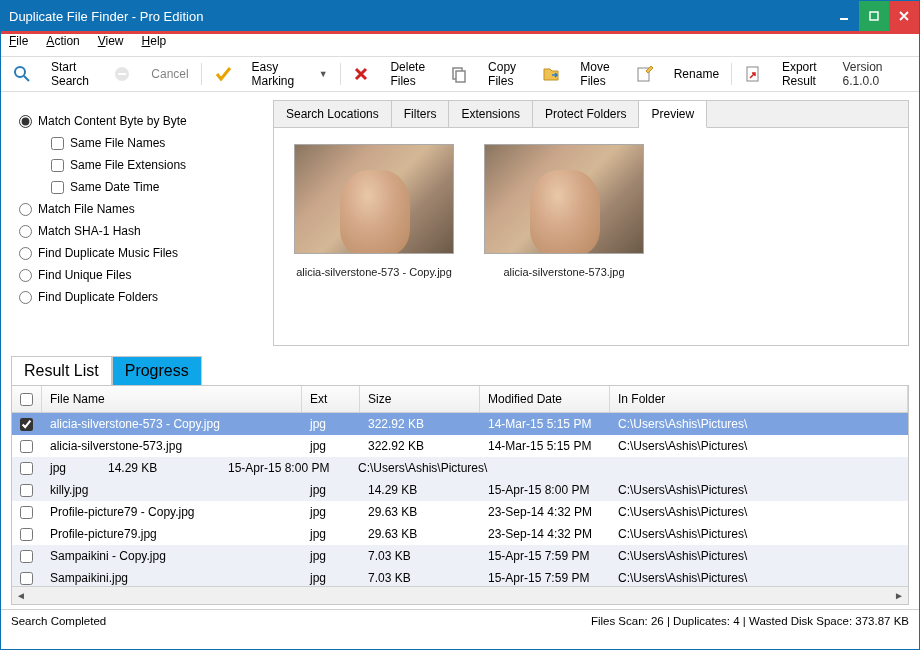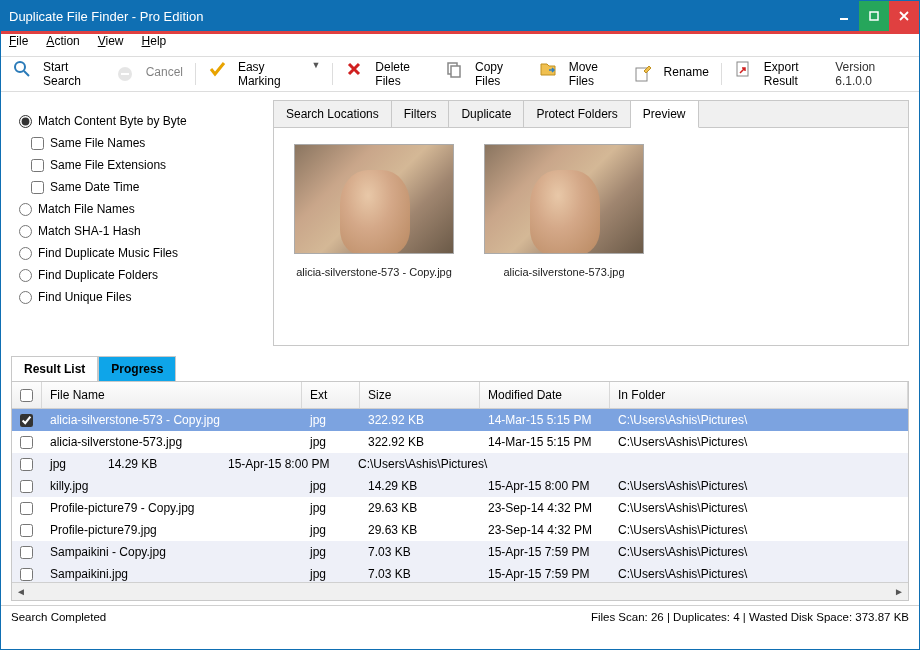--- a/index.html
+++ b/index.html
@@ -8,42 +8,42 @@
 .titlebar-text { flex: 1; }
 .titlebar-btns { display: flex; }
 .titlebar-btn { width: 30px; height: 30px; display: flex; align-items: center; justify-content: center; }
 .min-btn { background: #0f6fb3; }
 .max-btn { background: #26a65b; color: #fff; }
 .close-btn { background: #e04040; color: #fff; }
 .redline { height: 3px; background: #e04040; }
 .menubar { height: 22px; background: #fff; display: flex; align-items: flex-start; padding: 0 8px; font-size: 12px; gap: 18px; }
 .menubar span:first-letter { text-decoration: underline; }
 .toolbar { height: 36px; border-top: 1px solid #ddd; border-bottom: 1px solid #ddd; display: flex; align-items: center; padding: 0 6px; font-size: 12px; gap: 4px; }
-.tbitem { display: flex; gap: 12px; padding: 3px 6px; cursor: pointer; }
+.tbitem { display: flex; align-items: center; gap: 20px; padding: 3px 6px; cursor: pointer; }
 .tbicon { width: 18px; height: 18px; display: inline-flex; align-items: center; justify-content: center; }
 .tbsep { width: 1px; height: 22px; background: #ddd; margin: 0 2px; }
 .version { margin-left: auto; color: #333; padding-right: 6px; }
 .dropdown-arrow { font-size: 9px; color: #555; margin-left: 2px; }
 .upper { display: flex; padding: 8px 10px; gap: 8px; height: 262px; }
 .leftpanel { width: 254px; padding: 10px 8px; font-size: 12px; }
 .radio-row, .check-row { display: flex; align-items: flex-end; gap: 6px; padding: 4px 0; }
-.check-row { margin-left: 12px; }
+.check-row { margin-left: 32px; }
 input[type=radio], input[type=checkbox] { width: 13px; height: 13px; accent-color: #333; }
 .rightpanel { flex: 1; border: 1px solid #c8c8c8; background: #fff; position: relative; }
 .tabs { display: flex; font-size: 12px; border-bottom: 1px solid #c8c8c8; background: #f0f0f0; }
 .tab { padding: 6px 12px; border-right: 1px solid #c8c8c8; cursor: pointer; }
 .tab.active { background: #fff; border-bottom: 1px solid #fff; margin-bottom: -1px; }
 .preview-pane { padding: 16px 20px; display: flex; gap: 30px; }
 .preview-item { display: flex; flex-direction: column; align-items: center; gap: 12px; }
 .thumb { width: 160px; height: 110px; background: linear-gradient(135deg, #8a7560 0%, #c9a68a 30%, #d4b896 50%, #a08670 70%, #6b5a48 100%); border: 1px solid #aaa; position: relative; overflow: hidden; }
 .thumb::before { content: ''; position: absolute; left: 45px; top: 25px; width: 70px; height: 85px; background: radial-gradient(ellipse at 40% 30%, #e8c8a8 0%, #d4a888 40%, #b88860 100%); border-radius: 40% 40% 30% 30%; }
 .thumb::after { content: ''; position: absolute; left: 35px; top: 15px; width: 95px; height: 100px; background: linear-gradient(180deg, #8b6f47 0%, #a8855f 50%, #c4a177 100%); border-radius: 50% 50% 20% 20%; z-index: -1; }
 .preview-caption { font-size: 11px; color: #222; }
 .lower { padding: 2px 10px 4px 10px; }
-.result-tabs { display: flex; font-size: 12px; font-weight: bold; }
+.result-tabs { display: flex; font-size: 16px; }
 .result-tab { padding: 5px 12px; border: 1px solid #c8c8c8; border-bottom: none; background: #fff; cursor: pointer; }
 .result-tab:not(.active) { background: #0ea5e9; }
 .result-tab.active { position: relative; z-index: 2; }
 .result-box { border: 1px solid #c8c8c8; height: 220px; display: flex; flex-direction: column; }
 .grid-head { display: flex; font-size: 12px; background: linear-gradient(#fdfdfd, #f0f0f0); border-bottom: 1px solid #d0d0d0; }
 .grid-head .cell { padding: 6px 8px; border-right: 1px solid #d8d8d8; font-weight: 400; }
 .col-check { width: 30px; display:flex; align-items:center; justify-content:center; }
 .col-name { width: 260px; }
 .col-ext { width: 58px; }
 .col-size { width: 120px; }
@@ -196,33 +196,33 @@
     <label class="radio-row">
         <input type="radio" name="m" style="">
         <span>Match SHA-1 Hash</span>
       </label>
     <label class="radio-row">
         <input type="radio" name="m" style="">
         <span>Find Duplicate Music Files</span>
       </label>
     <label class="radio-row">
         <input type="radio" name="m" style="">
+        <span>Find Unique Files</span>
+      </label>
+    <label class="radio-row">
+        <input type="radio" name="m" style="">
         <span>Find Duplicate Folders</span>
-      </label>
-    <label class="radio-row">
-        <input type="radio" name="m" style="">
-        <span>Find Unique Files</span>
       </label>
   </div>
 
   <div class="rightpanel">
     <div class="tabs">
       <div class="tab">Search Locations</div>
       <div class="tab">Filters</div>
-      <div class="tab">Duplicate</div>
+      <div class="tab">Extensions</div>
       <div class="tab">Protect Folders</div>
       <div class="tab active">Preview</div>
     </div>
     <div class="preview-pane">
       <div class="preview-item">
         <div class="thumb"></div>
         <span class="preview-caption">alicia-silverstone-573 - Copy.jpg</span>
       </div>
       <div class="preview-item">
         <div class="thumb"></div>

